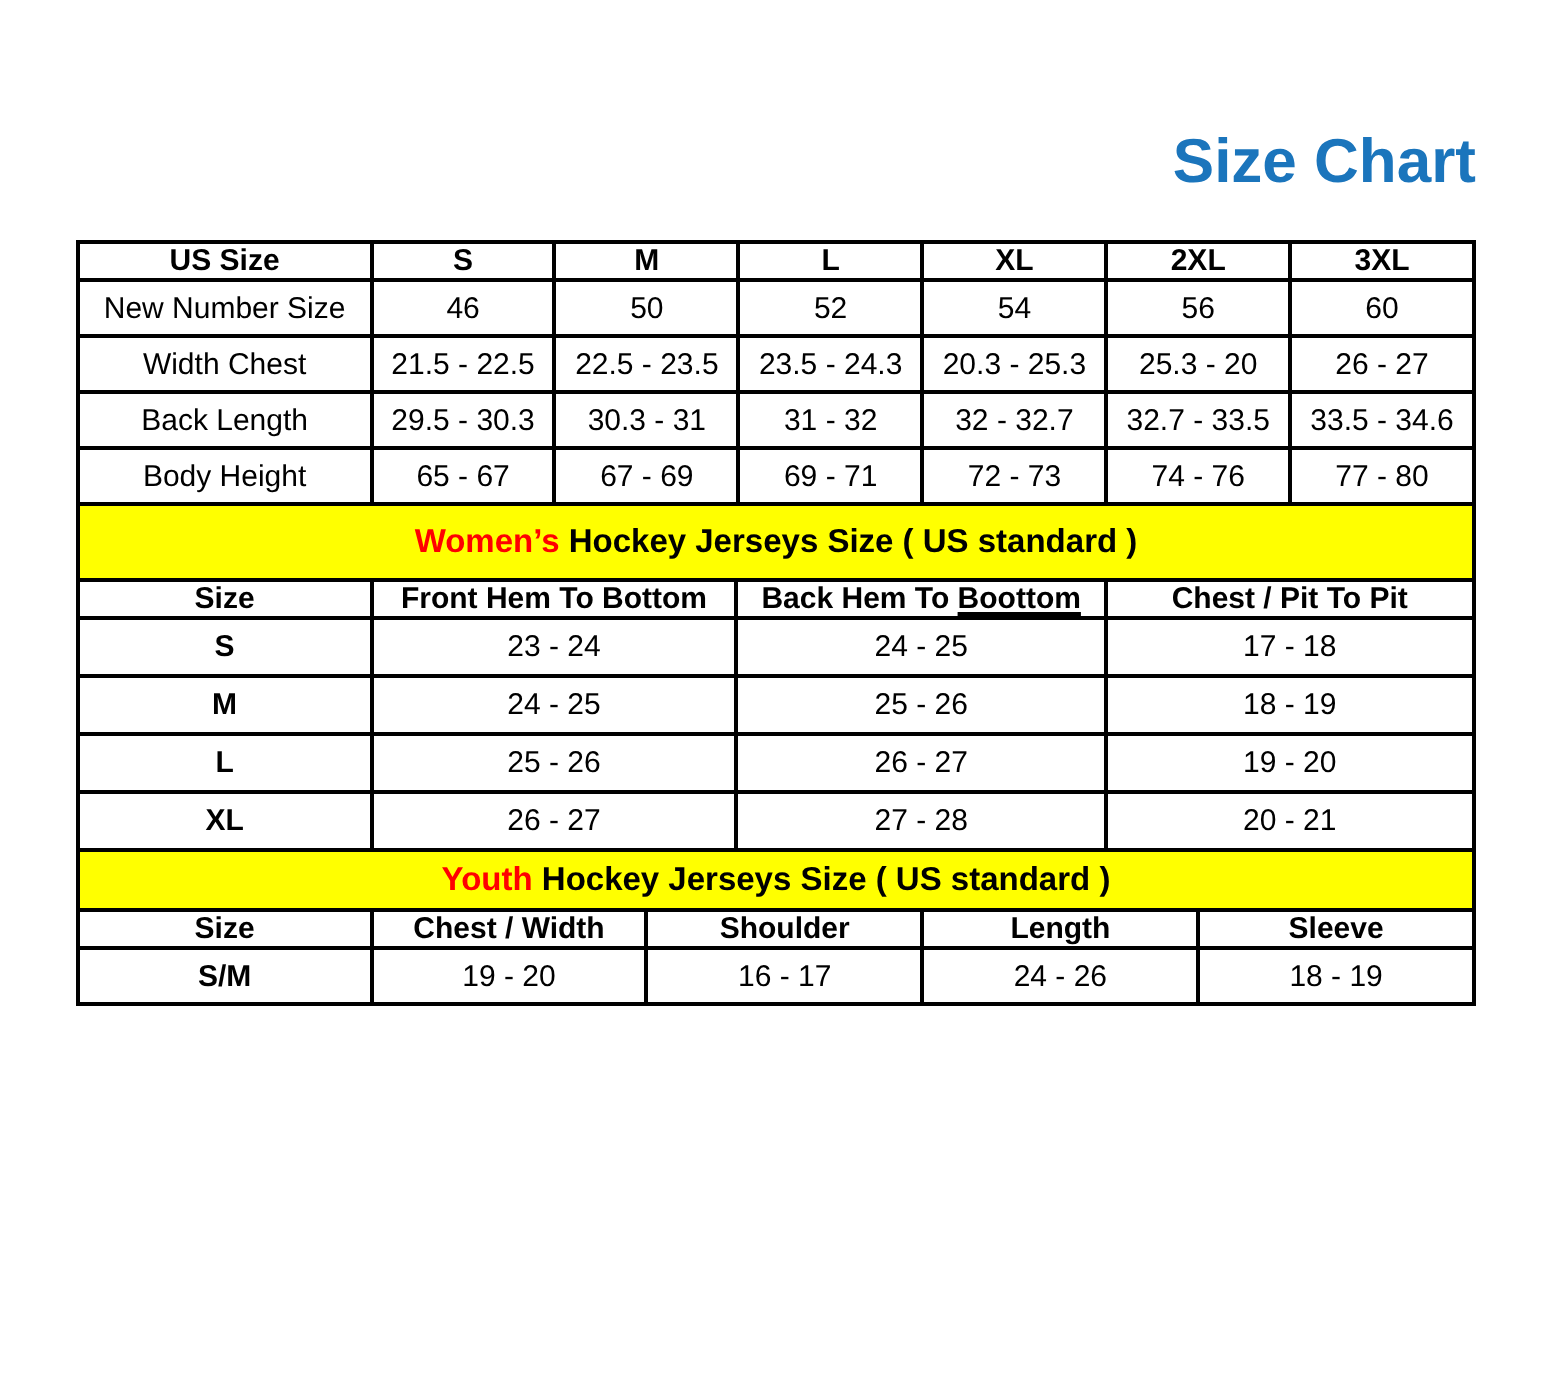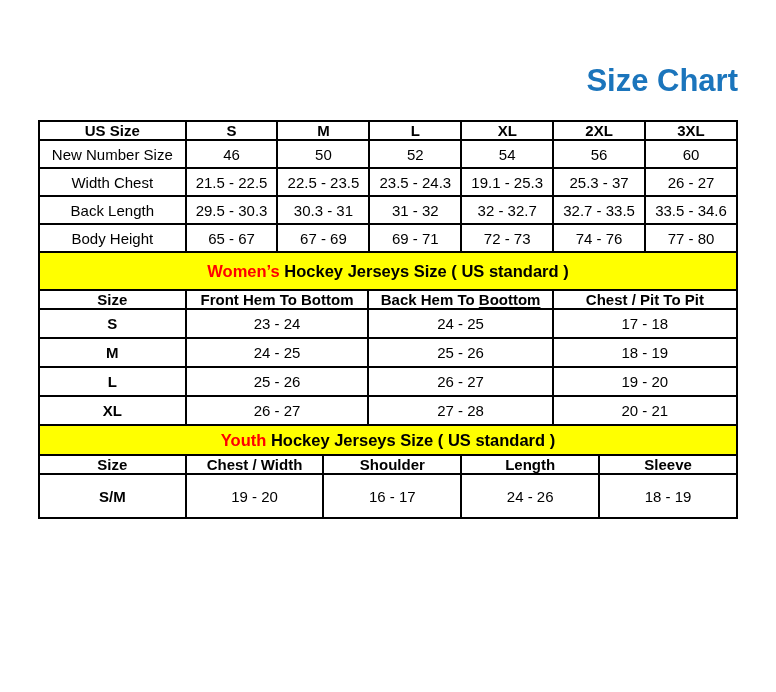--- a/index.html
+++ b/index.html
@@ -50,21 +50,21 @@
     background: var(--highlight_yellow, #ffff00);
     font-weight: bold;
     font-size: 16.5px;
     height: 38px;
   }
   tr.band .red-word { color: var(--accent_red, #ff0000); }
   tr.cols th { font-weight: bold; height: 16px; }
   .mens tr.data td { height: 28px; }
   .womens tr.data td { height: 29px; }
   .youth tr.band td { height: 30px; }
-  .youth tr.data td { height: 44px; border-radius: 15px; }
+  .youth tr.data td { height: 28px; border-radius: 15px; }
   td.rowlabel-bold, th.rowlabel-bold { font-weight: bold; }
   .u-solid {
     text-decoration: underline solid var(--line_black, #000) 1.5px;
     text-underline-offset: 2px;
     margin-top: 24px;
   }
   .u-wavy {
     text-decoration: underline wavy var(--squiggle_red, #c00000) 1px;
     text-underline-offset: 4px;
     text-decoration-skip-ink: none;
@@ -106,22 +106,22 @@
         <td>52</td>
         <td>54</td>
         <td>56</td>
         <td>60</td>
       </tr>
       <tr class="data">
         <td class="rowlabel">Width Chest</td>
         <td>21.5 - 22.5</td>
         <td>22.5 - 23.5</td>
         <td>23.5 - 24.3</td>
-        <td>19.1 - 25.3</td>
-        <td>25.3 - 37</td>
+        <td>20.3 - 25.3</td>
+        <td>25.3 - 20</td>
         <td>26 - 27</td>
       </tr>
       <tr class="data">
         <td class="rowlabel">Back Length</td>
         <td>29.5 - 30.3</td>
         <td>30.3 - 31</td>
         <td>31 - 32</td>
         <td>32 - 32.7</td>
         <td>32.7 - 33.5</td>
         <td>33.5 - 34.6</td>

